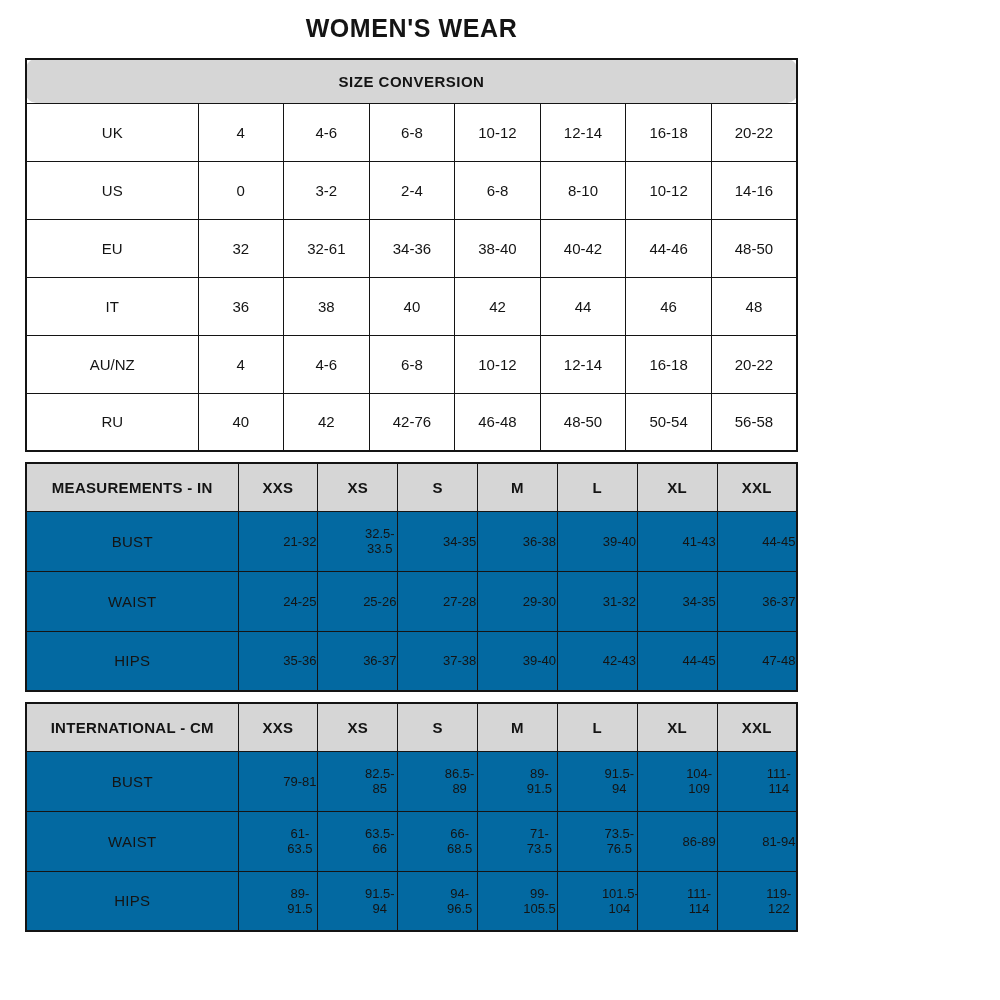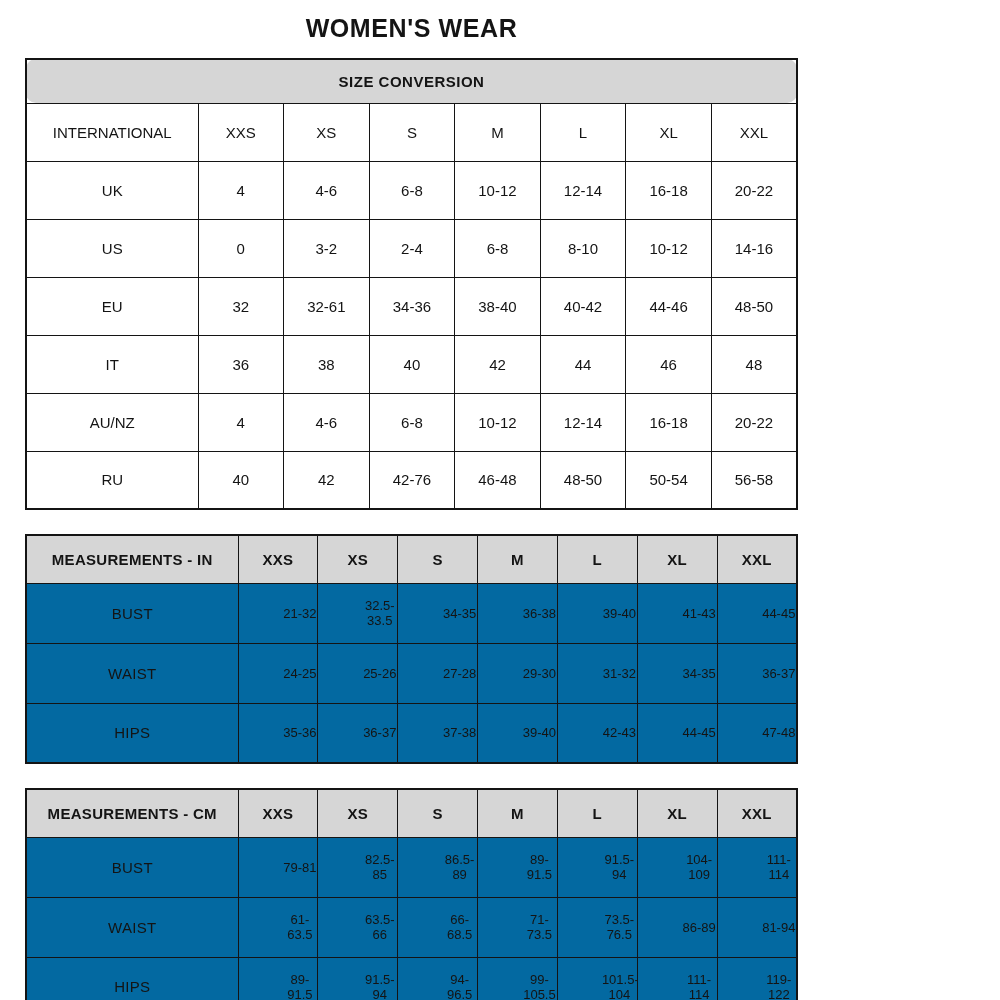--- a/index.html
+++ b/index.html
@@ -37,21 +37,21 @@
   
   .t1 .banner {
     background: var(--header-bg, #d6d6d6);
     font-weight: 700;
     font-size: 15px;
     letter-spacing: 0.5px;
     height: 44px;
   }
   .t1 td { height: 58px; font-size: 15px; background: #ffffff; border-radius: 10px; }
   
-  .tm { margin-top: 24px; border-radius: 12px; }
+  .tm { margin-top: 10px; border-radius: 12px; }
   .tm th {
     background: var(--header-bg, #d6d6d6);
     font-weight: 700;
     font-size: 15px;
     height: 48px;
     letter-spacing: 0.3px;
   }
   .tm td { height: 60px; background: #0369a1; }
   .tm .row-label { font-size: 15px; letter-spacing: 0.3px; }
   .tm .val { font-size: 13px; padding-left: 44px; }
@@ -73,30 +73,20 @@
         <col>
         <col>
         <col>
         <col>
         <col>
       </colgroup>
     <thead>
       <tr>
         <td class="banner" colspan="8">SIZE CONVERSION</td>
       </tr>
-      <tr>
-        <td>INTERNATIONAL</td>
-        <td>XXS</td>
-        <td>XS</td>
-        <td>S</td>
-        <td>M</td>
-        <td>L</td>
-        <td>XL</td>
-        <td>XXL</td>
-      </tr>
     </thead>
     <tbody>
       <tr>
         <td>UK</td>
         <td>4</td>
         <td>4-6</td>
         <td>6-8</td>
         <td>10-12</td>
         <td>12-14</td>
         <td>16-18</td>
@@ -218,21 +208,21 @@
         <col>
         <col>
         <col>
         <col>
         <col>
         <col>
         <col>
       </colgroup>
     <thead>
       <tr>
-        <th>MEASUREMENTS - CM</th>
+        <th>INTERNATIONAL - CM</th>
         <th>XXS</th>
         <th>XS</th>
         <th>S</th>
         <th>M</th>
         <th>L</th>
         <th>XL</th>
         <th>XXL</th>
       </tr>
     </thead>
     <tbody>

